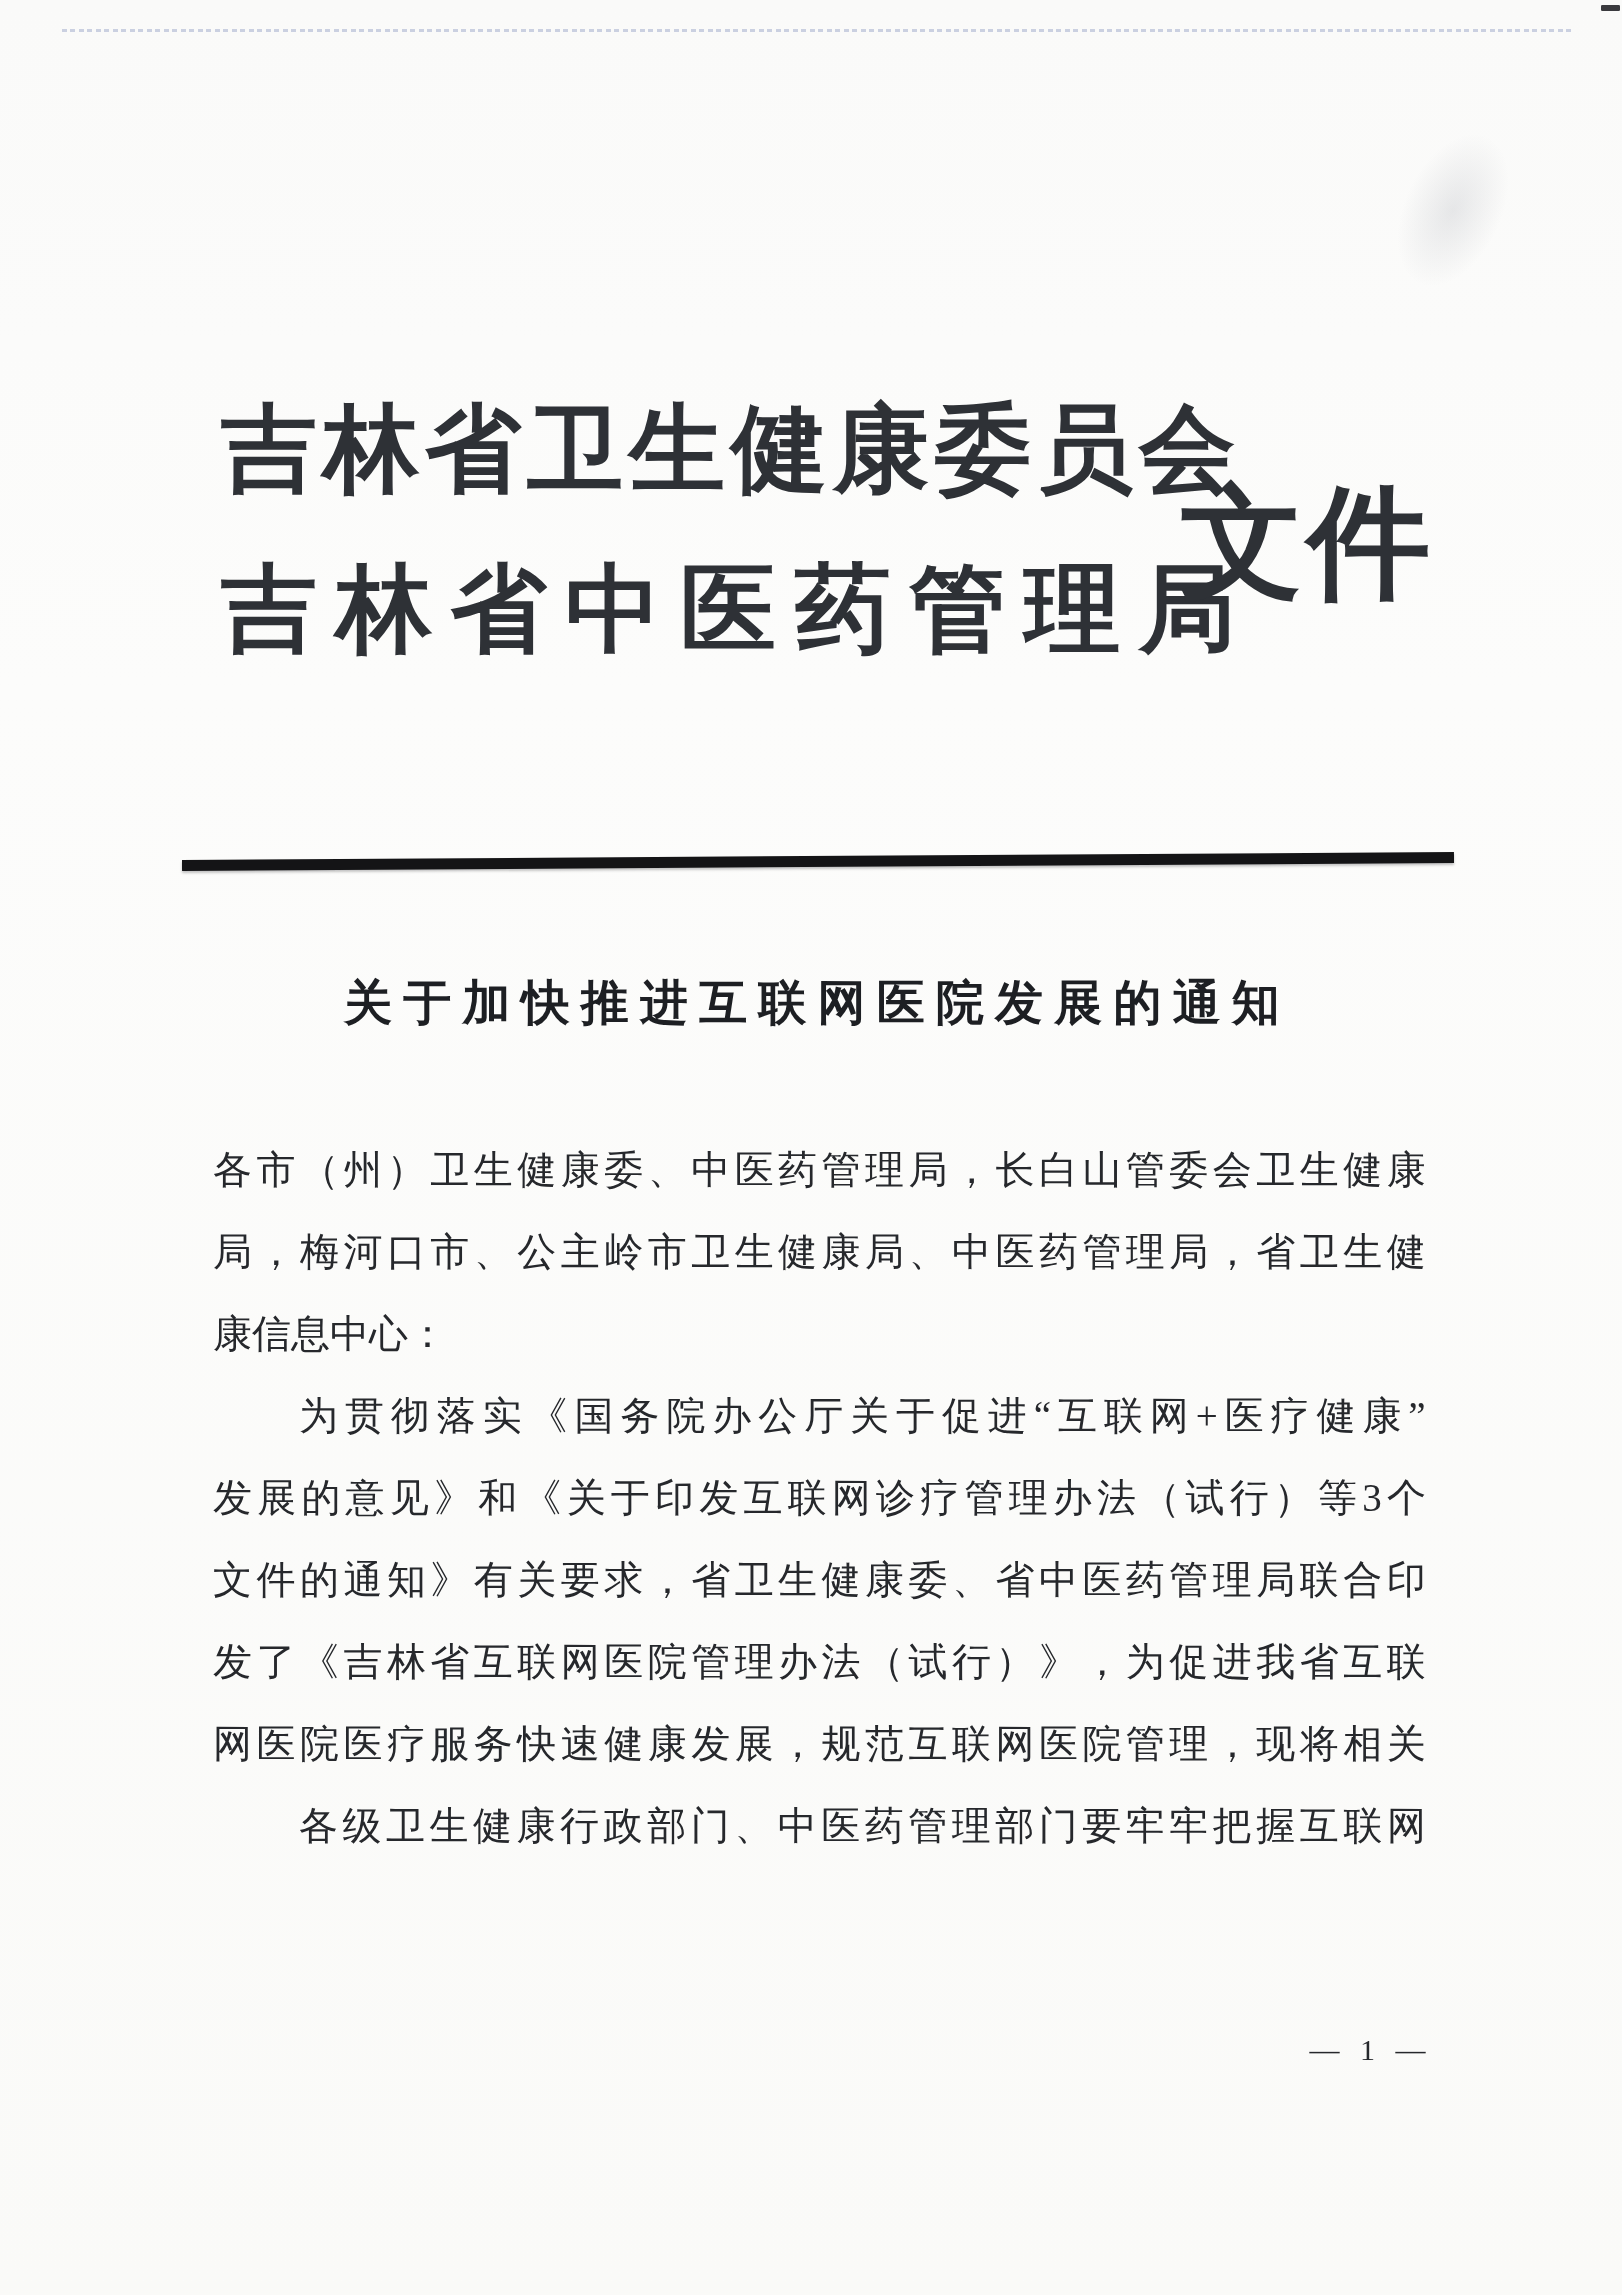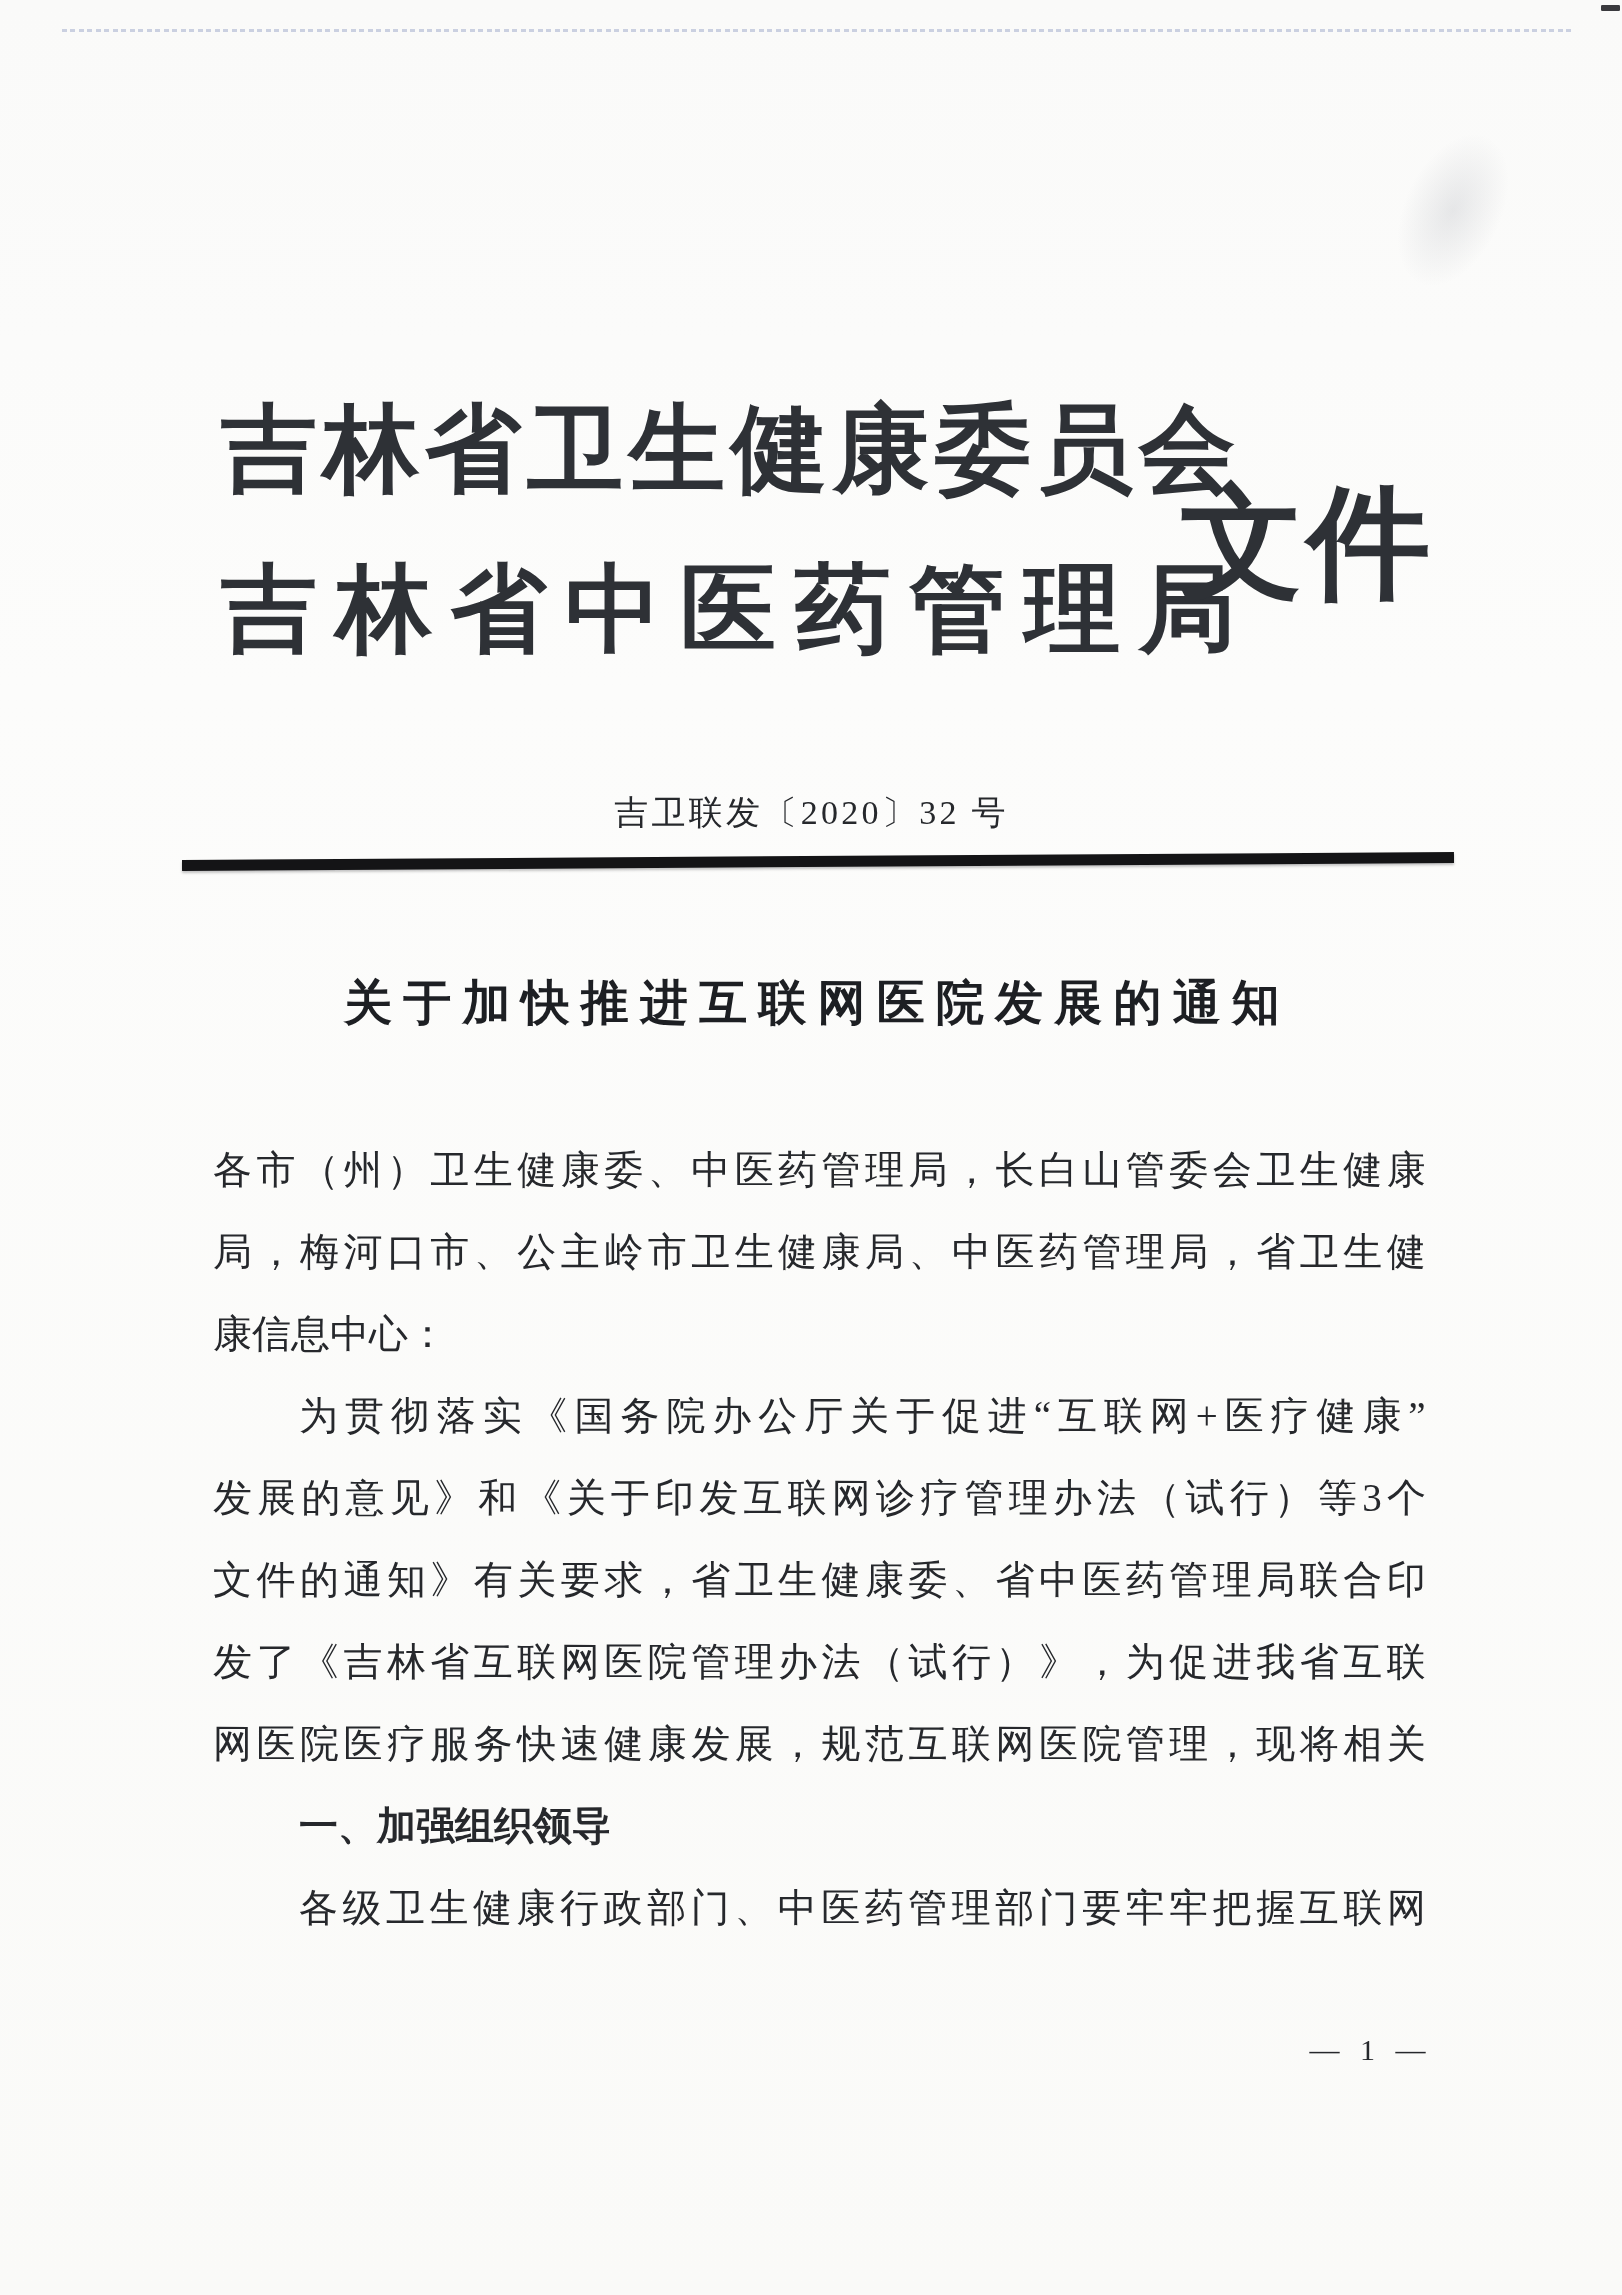--- a/index.html
+++ b/index.html
@@ -112,21 +112,20 @@
         <span>中</span>
         <span>医</span>
         <span>药</span>
         <span>管</span>
         <span>理</span>
         <span>局</span>
       </div>
     <div class="doc-type">文件</div>
   </header>
 
-  <div class="doc-number">吉卫联发〔2020〕32 号</div>
 
   <div class="rule"></div>
 
   <h1 class="title spread">
       <span>关</span>
       <span>于</span>
       <span>加</span>
       <span>快</span>
       <span>推</span>
       <span>进</span>
@@ -345,21 +344,20 @@
         <span>医</span>
         <span>院</span>
         <span>管</span>
         <span>理</span>
         <span>，</span>
         <span>现</span>
         <span>将</span>
         <span>相</span>
         <span>关</span>
       </div>
-      <div class="line line-h">一、加强组织领导</div>
       <div class="line line-ij spread">
         <span>各</span>
         <span>级</span>
         <span>卫</span>
         <span>生</span>
         <span>健</span>
         <span>康</span>
         <span>行</span>
         <span>政</span>
         <span>部</span>

